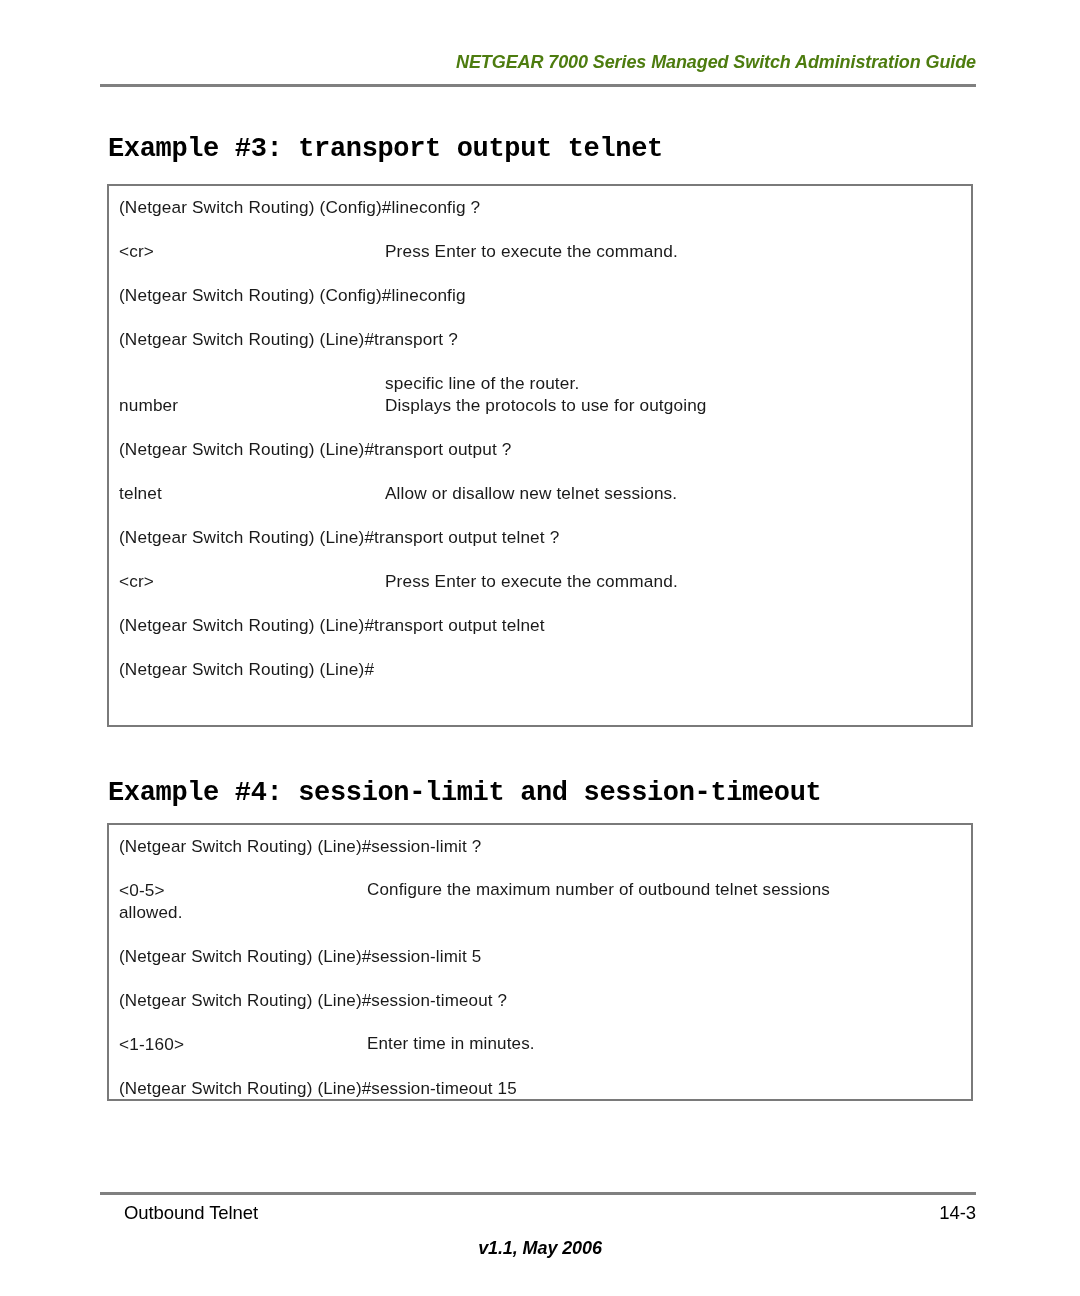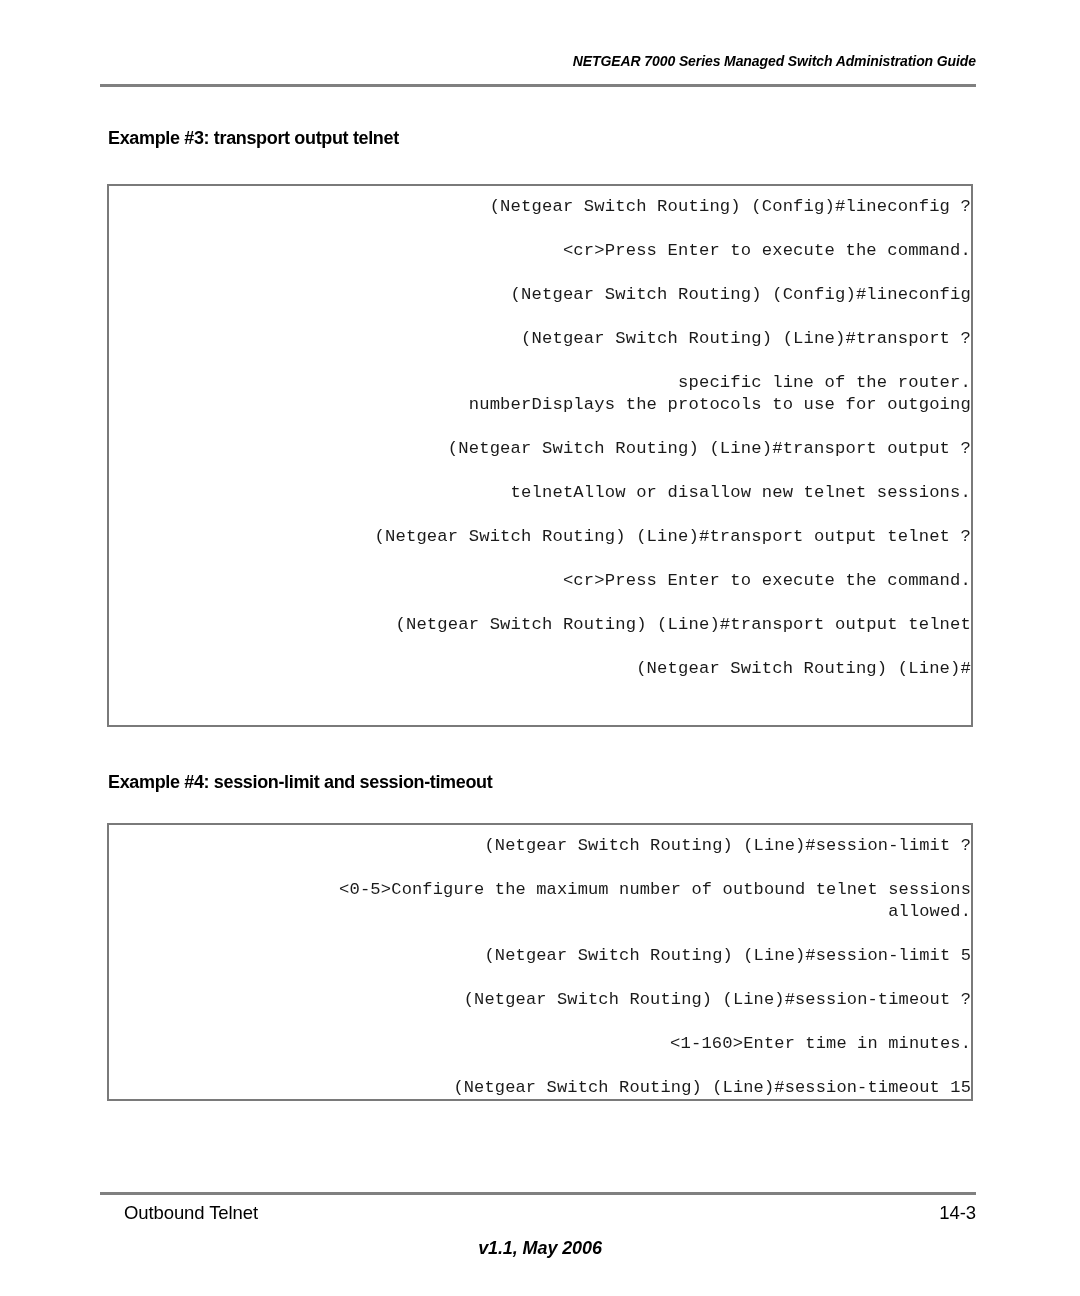--- a/index.html
+++ b/index.html
@@ -27,42 +27,42 @@
     left: 100px;
     top: 52px;
     width: 876px;
     text-align: right;
   }
   .page-header .header-title {
     display: inline-block;
     font-family: "Liberation Sans", sans-serif;
     font-style: italic;
     font-weight: 700;
-    font-size: 14px;
-    letter-spacing: -0.1px;
-    color: #000000;
+    font-size: 18px;
+    letter-spacing: -0.1px;
+    color: #4d7c0f;
     white-space: nowrap;
   }
   .rule {
     position: absolute;
     left: 100px;
     width: 876px;
     height: 3px;
     background: #808080;
   }
   .rule.top { top: 84px; }
   .rule.bottom { top: 1192px; }
 
   
   .section-heading {
     position: absolute;
     left: 108px;
-    font-family: Liberation Sans, sans-serif;
+    font-family: Liberation Mono, monospace;
     font-weight: 700;
-    font-size: 18px;
+    font-size: 27px;
     letter-spacing: -0.35px;
     color: #000;
     white-space: nowrap;
   }
   .heading-1 { top: 116px; }
   .heading-2 { top: 760px; }
 
   
   .code-box {
     position: absolute;
@@ -76,26 +76,25 @@
   .box-2 { top: 823px; height: 278px; }
 
   .code-lines {
     position: relative;
     padding: 10px 0 0 10px;
   }
   .code-line {
     position: relative;
     height: 22px;
     line-height: 22px;
-    font-family: Liberation Mono, monospace;
+    font-family: Liberation Sans, sans-serif;
     font-size: 17.2px;
     letter-spacing: 0.15px;
     color: #1a1a1a;
     white-space: pre;
-    text-align: right;
   }
   .code-line.blank {
     height: 22px;
   }
   .code-line .col-cmd {
     display: inline-block;
   }
   .code-line .col-key {
     display: inline-block;
     width: 266px;

